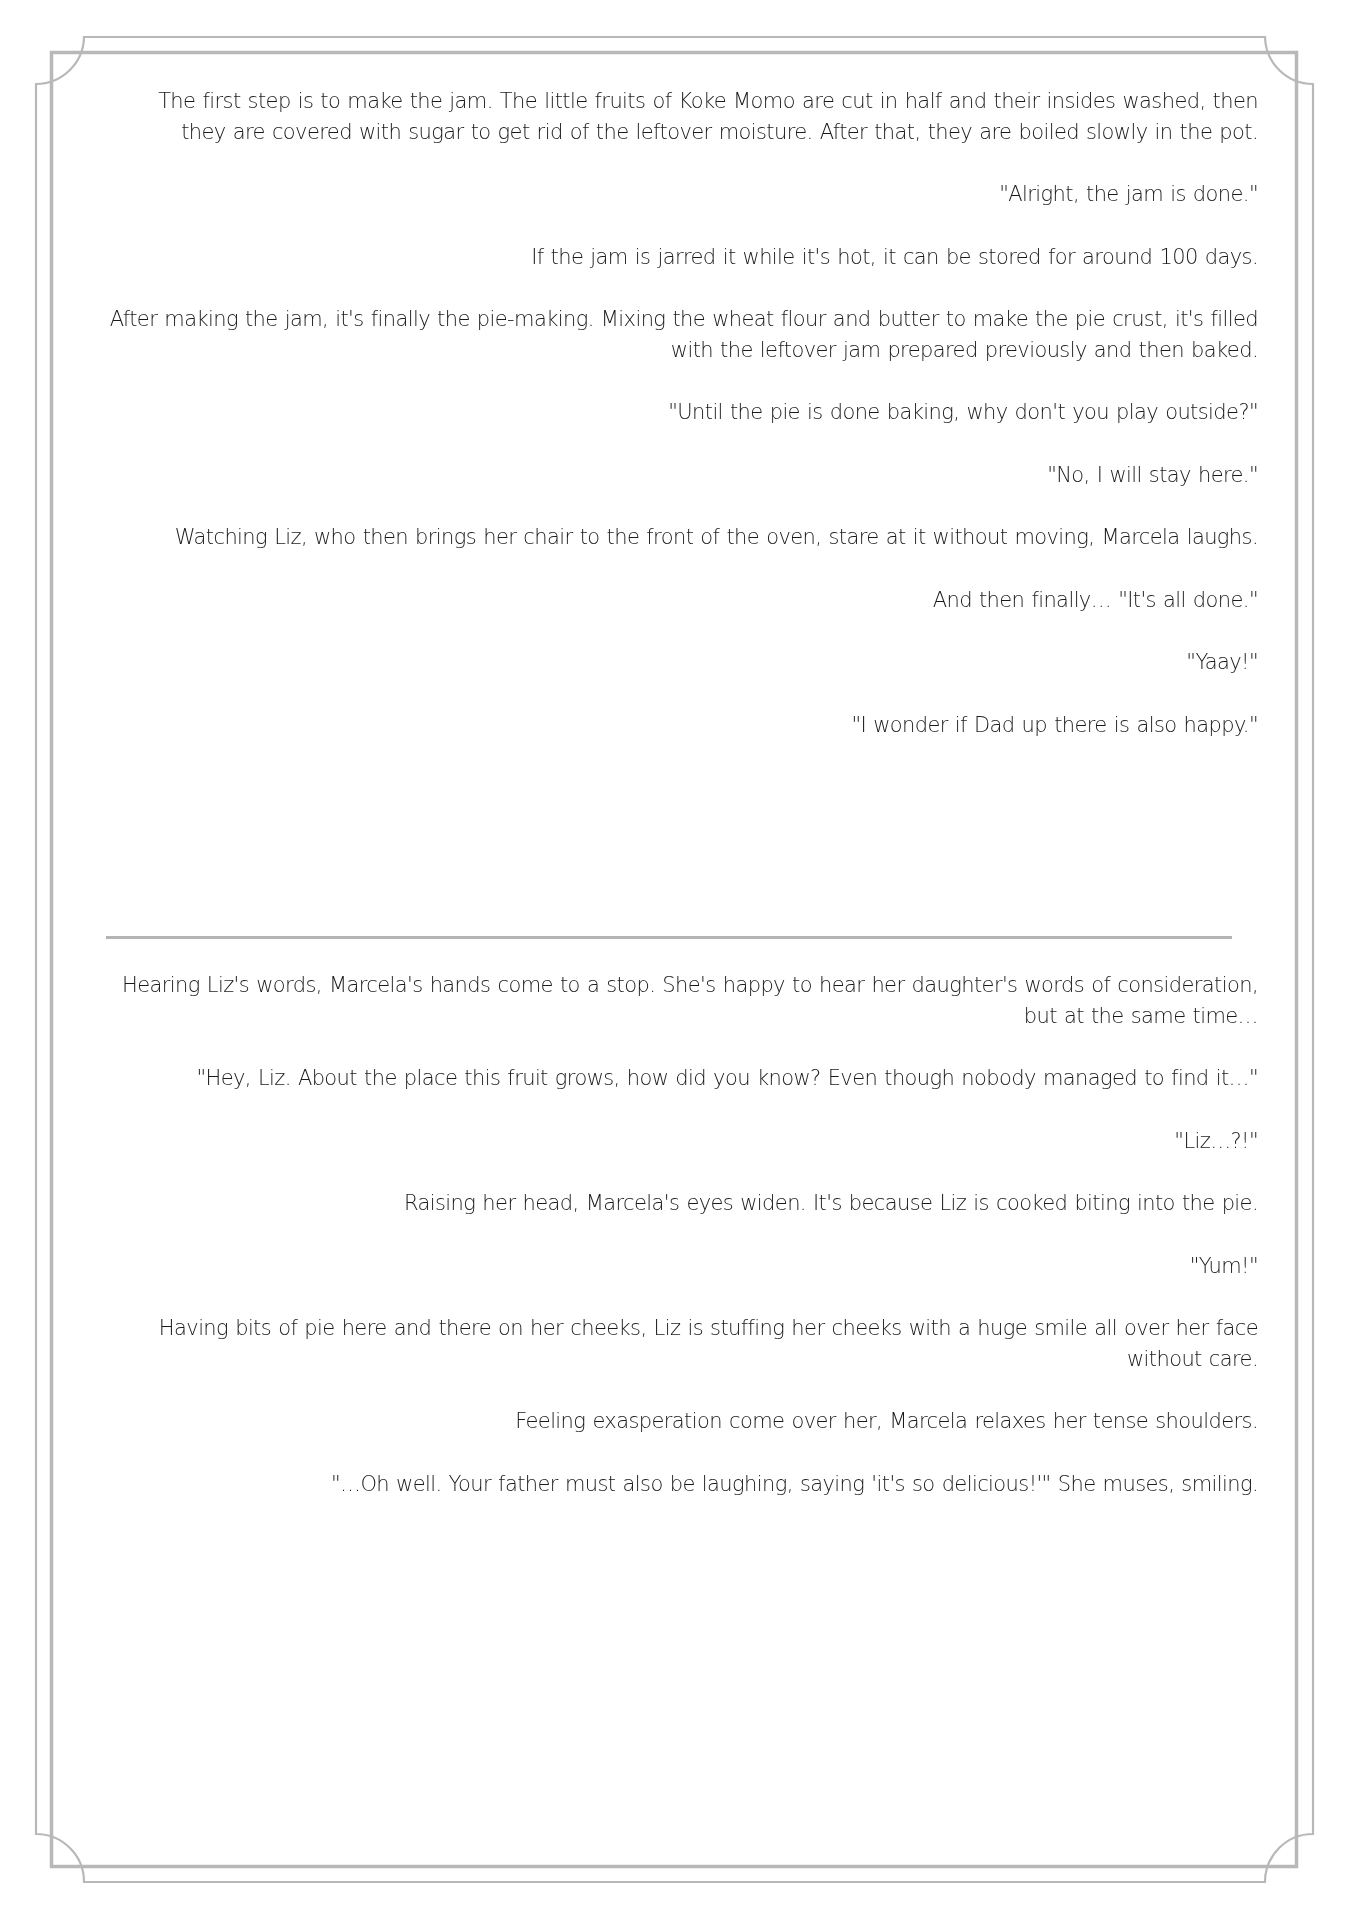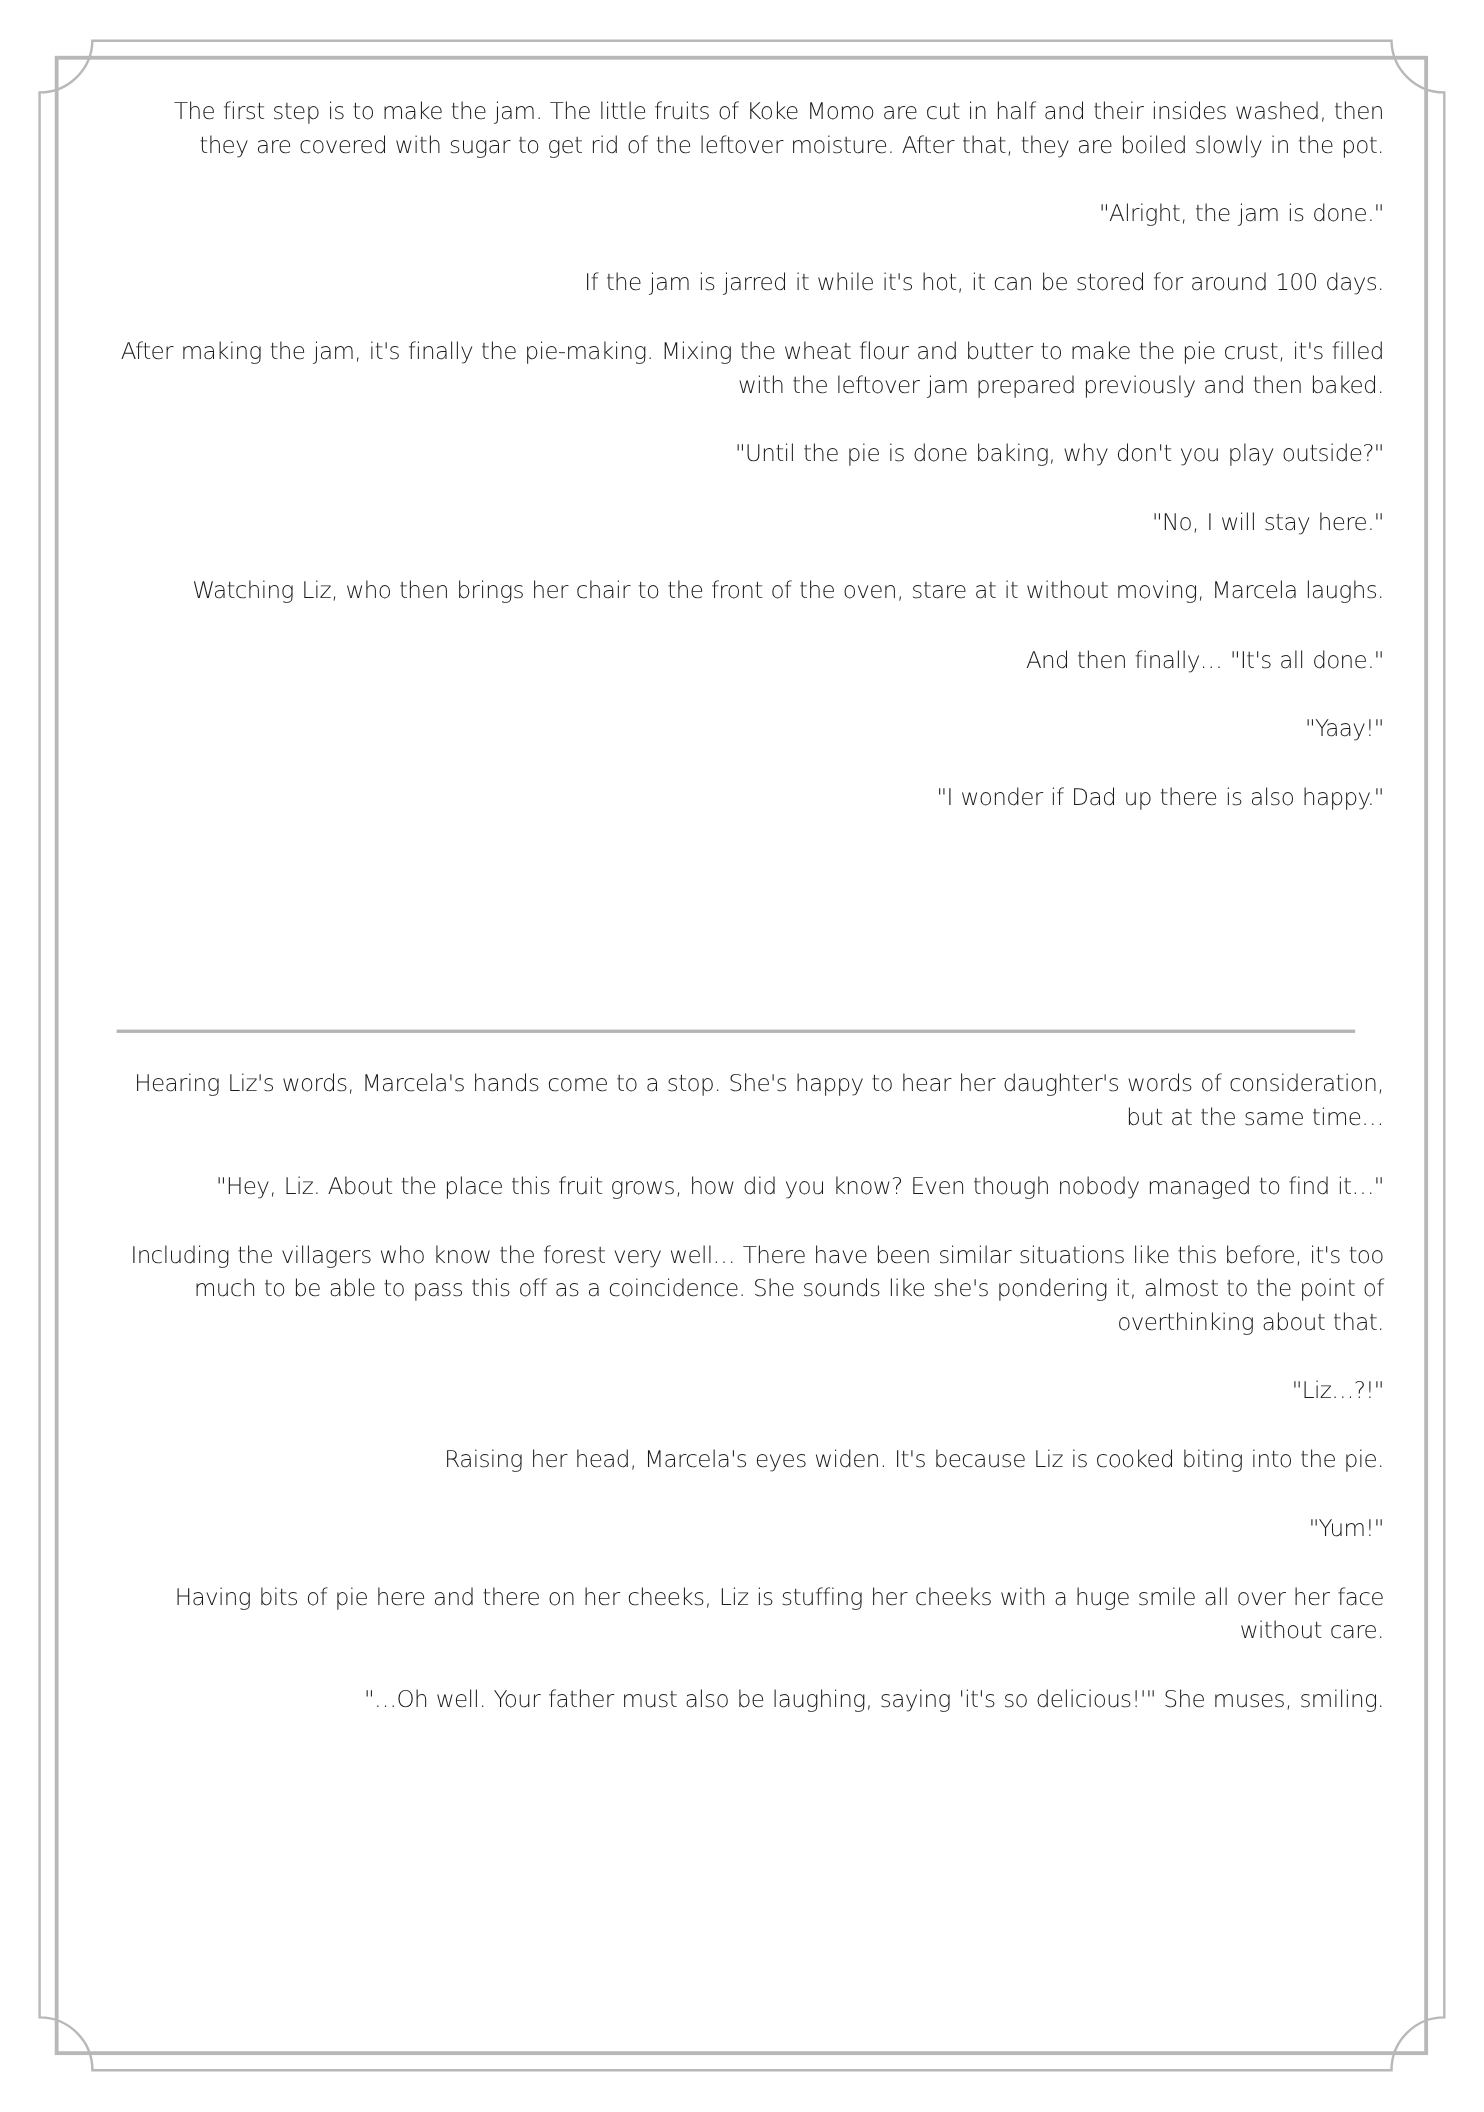--- a/index.html
+++ b/index.html
@@ -58,20 +58,20 @@
     <p>And then finally… "It's all done."</p>
     <p>"Yaay!"</p>
     <p>"I wonder if Dad up there is also happy."</p>
   </div>
 
   <hr class="divider">
 
   <div class="section-b">
     <p>Hearing Liz's words, Marcela's hands come to a stop. She's happy to hear her daughter's words of consideration, but at the same time…</p>
     <p>"Hey, Liz. About the place this fruit grows, how did you know? Even though nobody managed to find it…"</p>
-    <p>Including the villagers who know the forest very well… There have been similar situations like this before, it's too much to be able to pass this off as a coincidence. She sounds like she's pondering it, almost to the point of overthinking about that.</p>
     <p>"Liz…?!"</p>
     <p>Raising her head, Marcela's eyes widen. It's because Liz is cooked biting into the pie.</p>
     <p>"Yum!"</p>
     <p>Having bits of pie here and there on her cheeks, Liz is stuffing her cheeks with a huge smile all over her face without care.</p>
+    <p>Feeling exasperation come over her, Marcela relaxes her tense shoulders.</p>
     <p>"…Oh well. Your father must also be laughing, saying 'it's so delicious!'" She muses, smiling.</p>
   </div>
 </div>
 
 </body></html>

